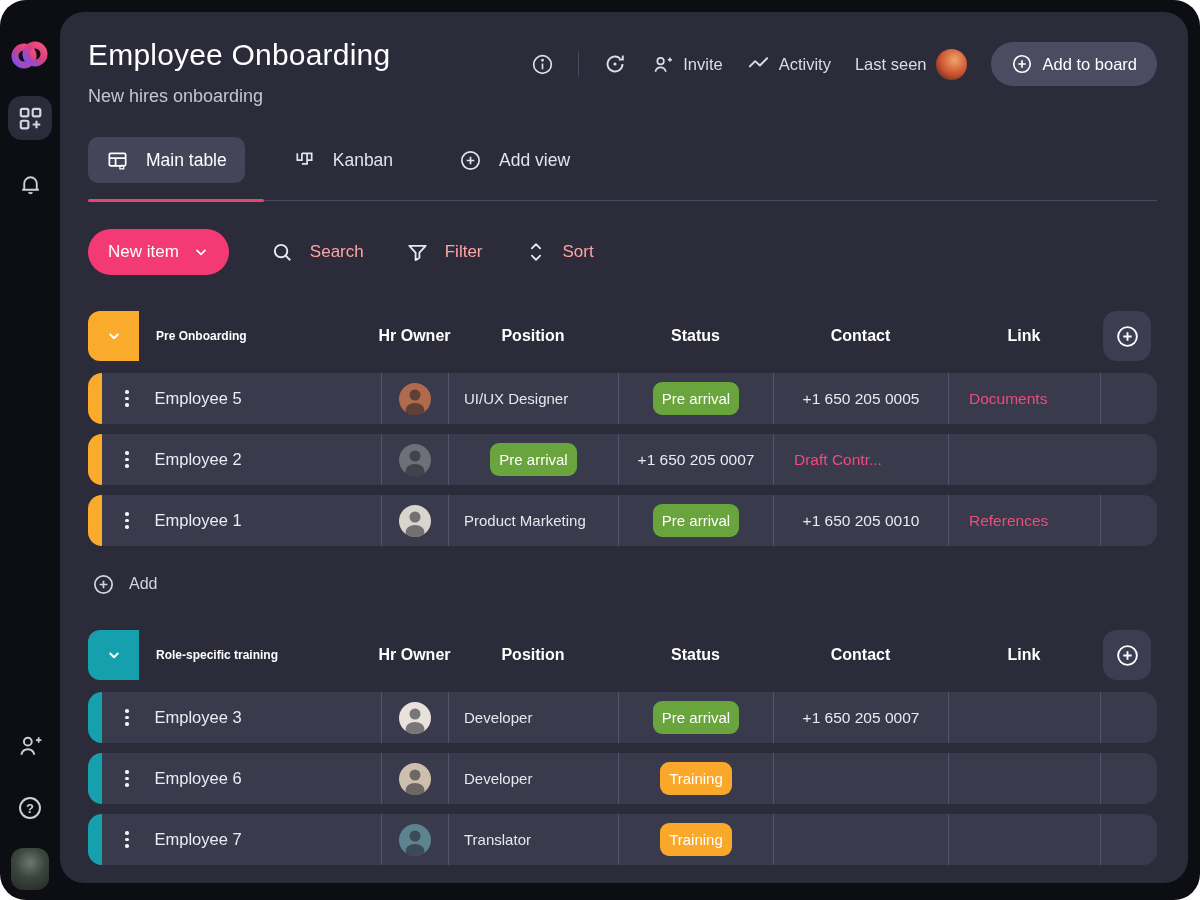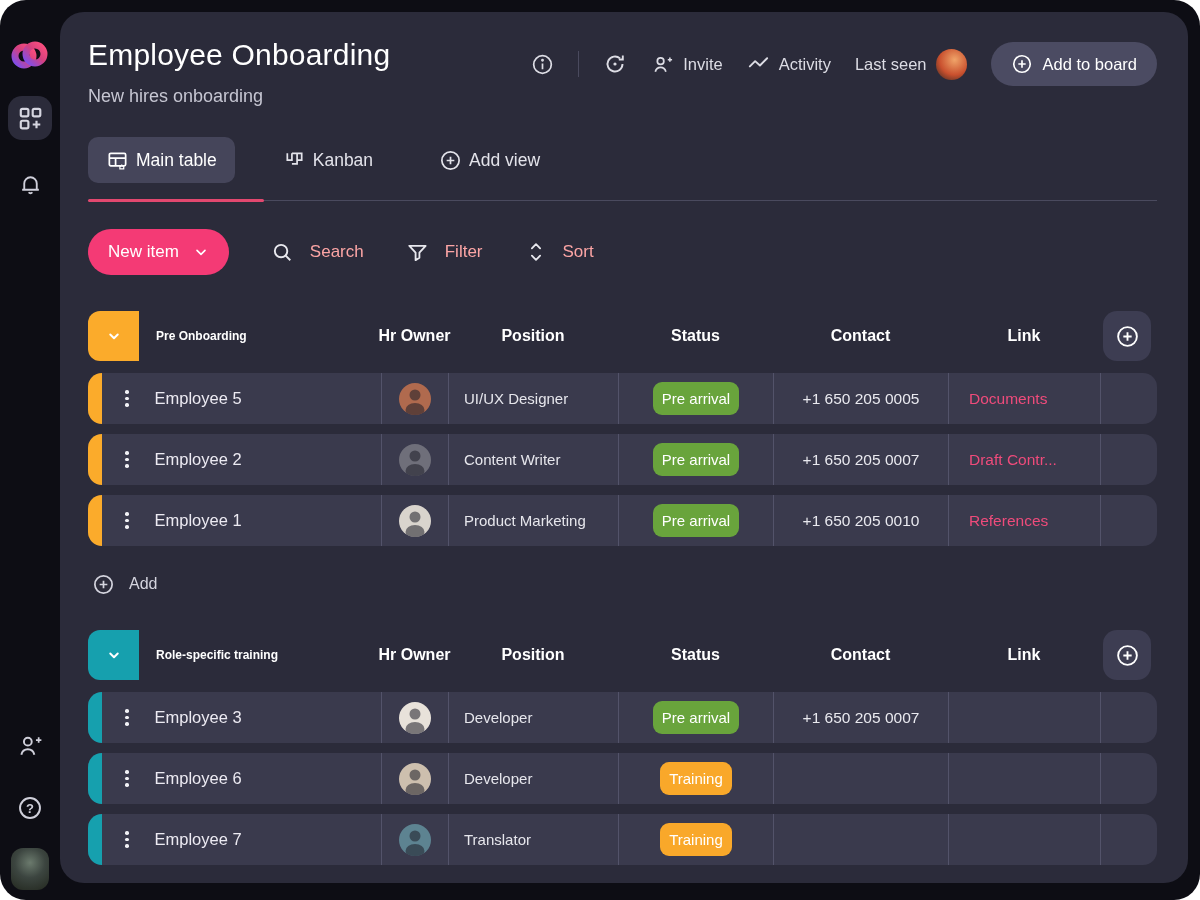--- a/index.html
+++ b/index.html
@@ -25,21 +25,21 @@
   .subtitle { margin-top:14px; font-size:18px; color:#c6c6d2; }
   .header-actions { display:flex; align-items:center; gap:24px; margin-top:4px; height:44px; }
   .hact { display:flex; align-items:center; gap:9px; color:#dcdce4; font-size:16.5px; cursor:default; }
   .hdivider { width:1px; height:26px; background:#4a4a5e; }
   .icon { display:inline-flex; align-items:center; justify-content:center; }
   .avatar-sm { width:31px; height:31px; border-radius:50%; background:radial-gradient(circle at 60% 35%, #f0a469 0%, #c9502e 55%, #2c2622 100%); }
   .btn-board { display:flex; align-items:center; gap:10px; background:#4b4b62; color:#fff; font-size:16.5px; height:44px; padding:0 20px; border-radius:22px; border:none; }
 
   
   .tabs { display:flex; align-items:center; gap:30px; margin-top:30px; position:relative; padding-bottom:17px; border-bottom:1px solid #4a4a5e; }
-  .tab { display:flex; align-items:center; gap:7px; color:#e3e3ea; font-size:17.5px; height:46px; padding:0 18px; border-radius:10px; }
+  .tab { display:flex; align-items:center; gap:17px; color:#e3e3ea; font-size:17.5px; height:46px; padding:0 18px; border-radius:10px; }
   .tab.active { background:#45455a; color:#ffffff; }
   .tab-underline { position:absolute; left:0; bottom:-2px; width:176px; height:3px; background:#e2486f; border-radius:2px; }
 
   
   .toolbar { display:flex; align-items:center; gap:42px; margin-top:28px; height:46px; }
   .btn-new { display:flex; align-items:center; gap:14px; background:#f43a75; color:#fff; border:none; height:46px; padding:0 20px; border-radius:23px; font-size:17px; }
   .tool { display:flex; align-items:center; gap:16px; color:#fca5a5; font-size:17px; }
 
   
   .tgrid { display:grid; grid-template-columns:293px 67px 170px 155px 175px 152px 1fr; align-items:center; }
@@ -328,21 +328,20 @@
       <span class="iname">Employee 2</span>
     </div>
     <div class="cell b avcell">
       <span class="avatar" style="background: rgb(111, 111, 122);">
         <svg viewBox="0 0 32 32" width="32" height="32">
           <circle cx="16" cy="12" r="5.5" fill="rgba(30,30,40,0.55)"></circle>
           <ellipse cx="16" cy="27" rx="9.5" ry="7" fill="rgba(30,30,40,0.55)"></ellipse>
         </svg>
       </span>
     </div>
-    <div class="cell b pos">Content Writer</div>
     <div class="cell b stat">
       <span class="badge" style="background: rgb(105, 164, 60);">Pre arrival</span>
     </div>
     <div class="cell b contact">+1 650 205 0007</div>
     <div class="cell b linkcell">
       <span class="linktext">Draft Contr...</span>
     </div>
     <div class="cell b rowend"></div>
   </div>
 

